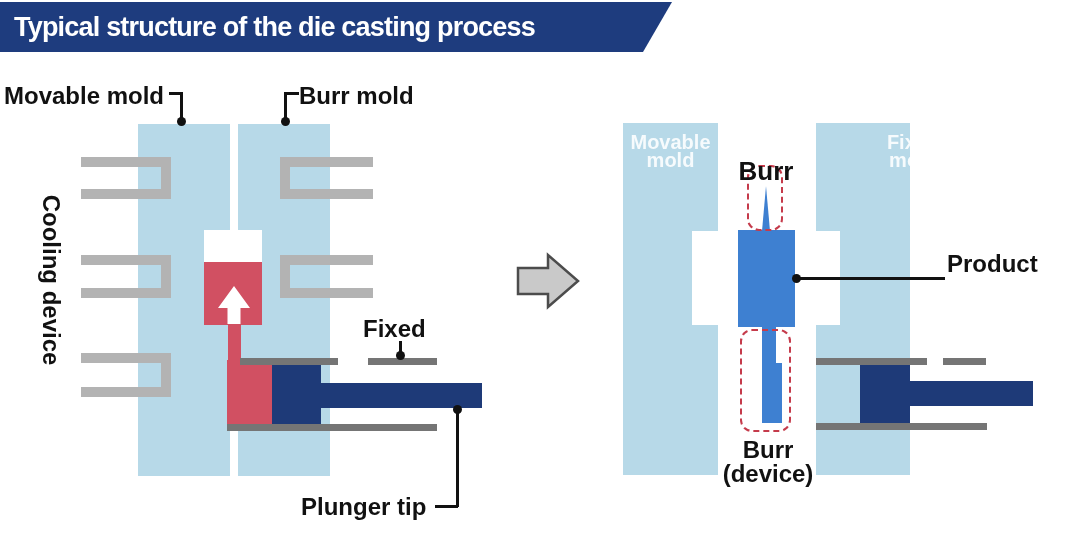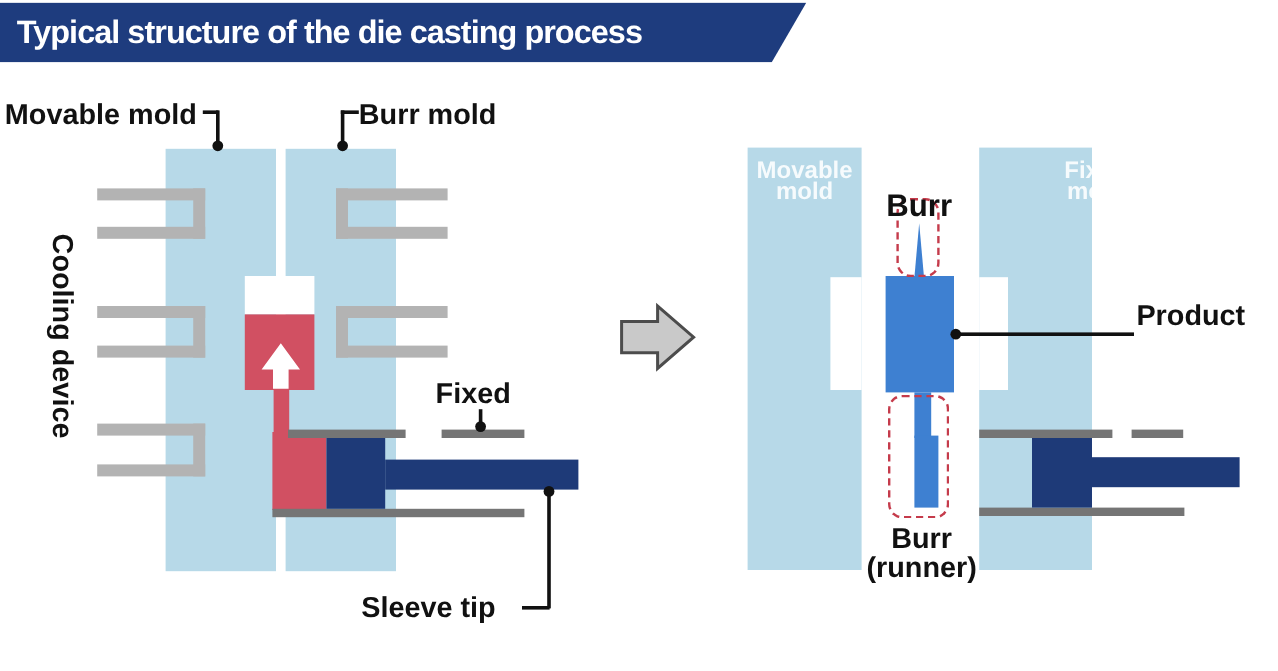--- a/index.html
+++ b/index.html
@@ -75,21 +75,21 @@
 <div class="abs leader" style="left:284px;top:92px;width:15px;height:2.5px;"></div>
 <div class="abs leader" style="left:284px;top:92px;width:2.5px;height:30px;"></div>
 <div class="abs dot" style="left:281px;top:117px;"></div>
 
 <div class="abs label" style="left:51px;top:280px;transform:translate(-50%,-50%) rotate(90deg);">Cooling device</div>
 
 <div class="abs label" style="left:363px;top:315px;">Fixed</div>
 <div class="abs leader" style="left:399px;top:341px;width:2.5px;height:15px;"></div>
 <div class="abs dot" style="left:396px;top:351px;"></div>
 
-<div class="abs label" style="left:301px;top:493px;">Sleeve tip</div>
+<div class="abs label" style="left:301px;top:493px;">Plunger tip</div>
 <div class="abs leader" style="left:435px;top:505px;width:23px;height:2.5px;"></div>
 <div class="abs leader" style="left:456px;top:410px;width:2.5px;height:97px;"></div>
 <div class="abs dot" style="left:453px;top:405px;"></div>
 
 <svg class="abs" style="left:515px;top:252px;" width="66" height="60" viewBox="0 0 66 60">
   <polygon points="3,16 33,16 33,3 63,29 33,55 33,42 3,42" fill="#c9c9c9" stroke="#4c4c4c" stroke-width="2.5" stroke-linejoin="miter"></polygon>
 </svg>
 
 <div class="abs mold" style="left:623px;top:123px;width:95px;height:352px;"></div>
 <div class="abs whitecut" style="left:692px;top:231px;width:26px;height:94px;"></div>
@@ -120,14 +120,14 @@
 <div class="abs navy" style="left:910px;top:381px;width:123px;height:25px;"></div>
 
 <div class="abs label center-x" style="left:766px;top:132px;font-size:26px;margin-top:24px;">Burr</div>
 
 <div class="abs leader" style="left:796px;top:277px;width:149px;height:2.5px;"></div>
 <div class="abs dot" style="left:792px;top:274px;"></div>
 <div class="abs label" style="left:947px;top:250px;">Product</div>
 
 <div class="abs label center-x" style="left:768px;top:438px;line-height:24px;">
   <div>Burr</div>
-  <div>(runner)</div>
+  <div>(device)</div>
 </div>
 
 </body></html>

